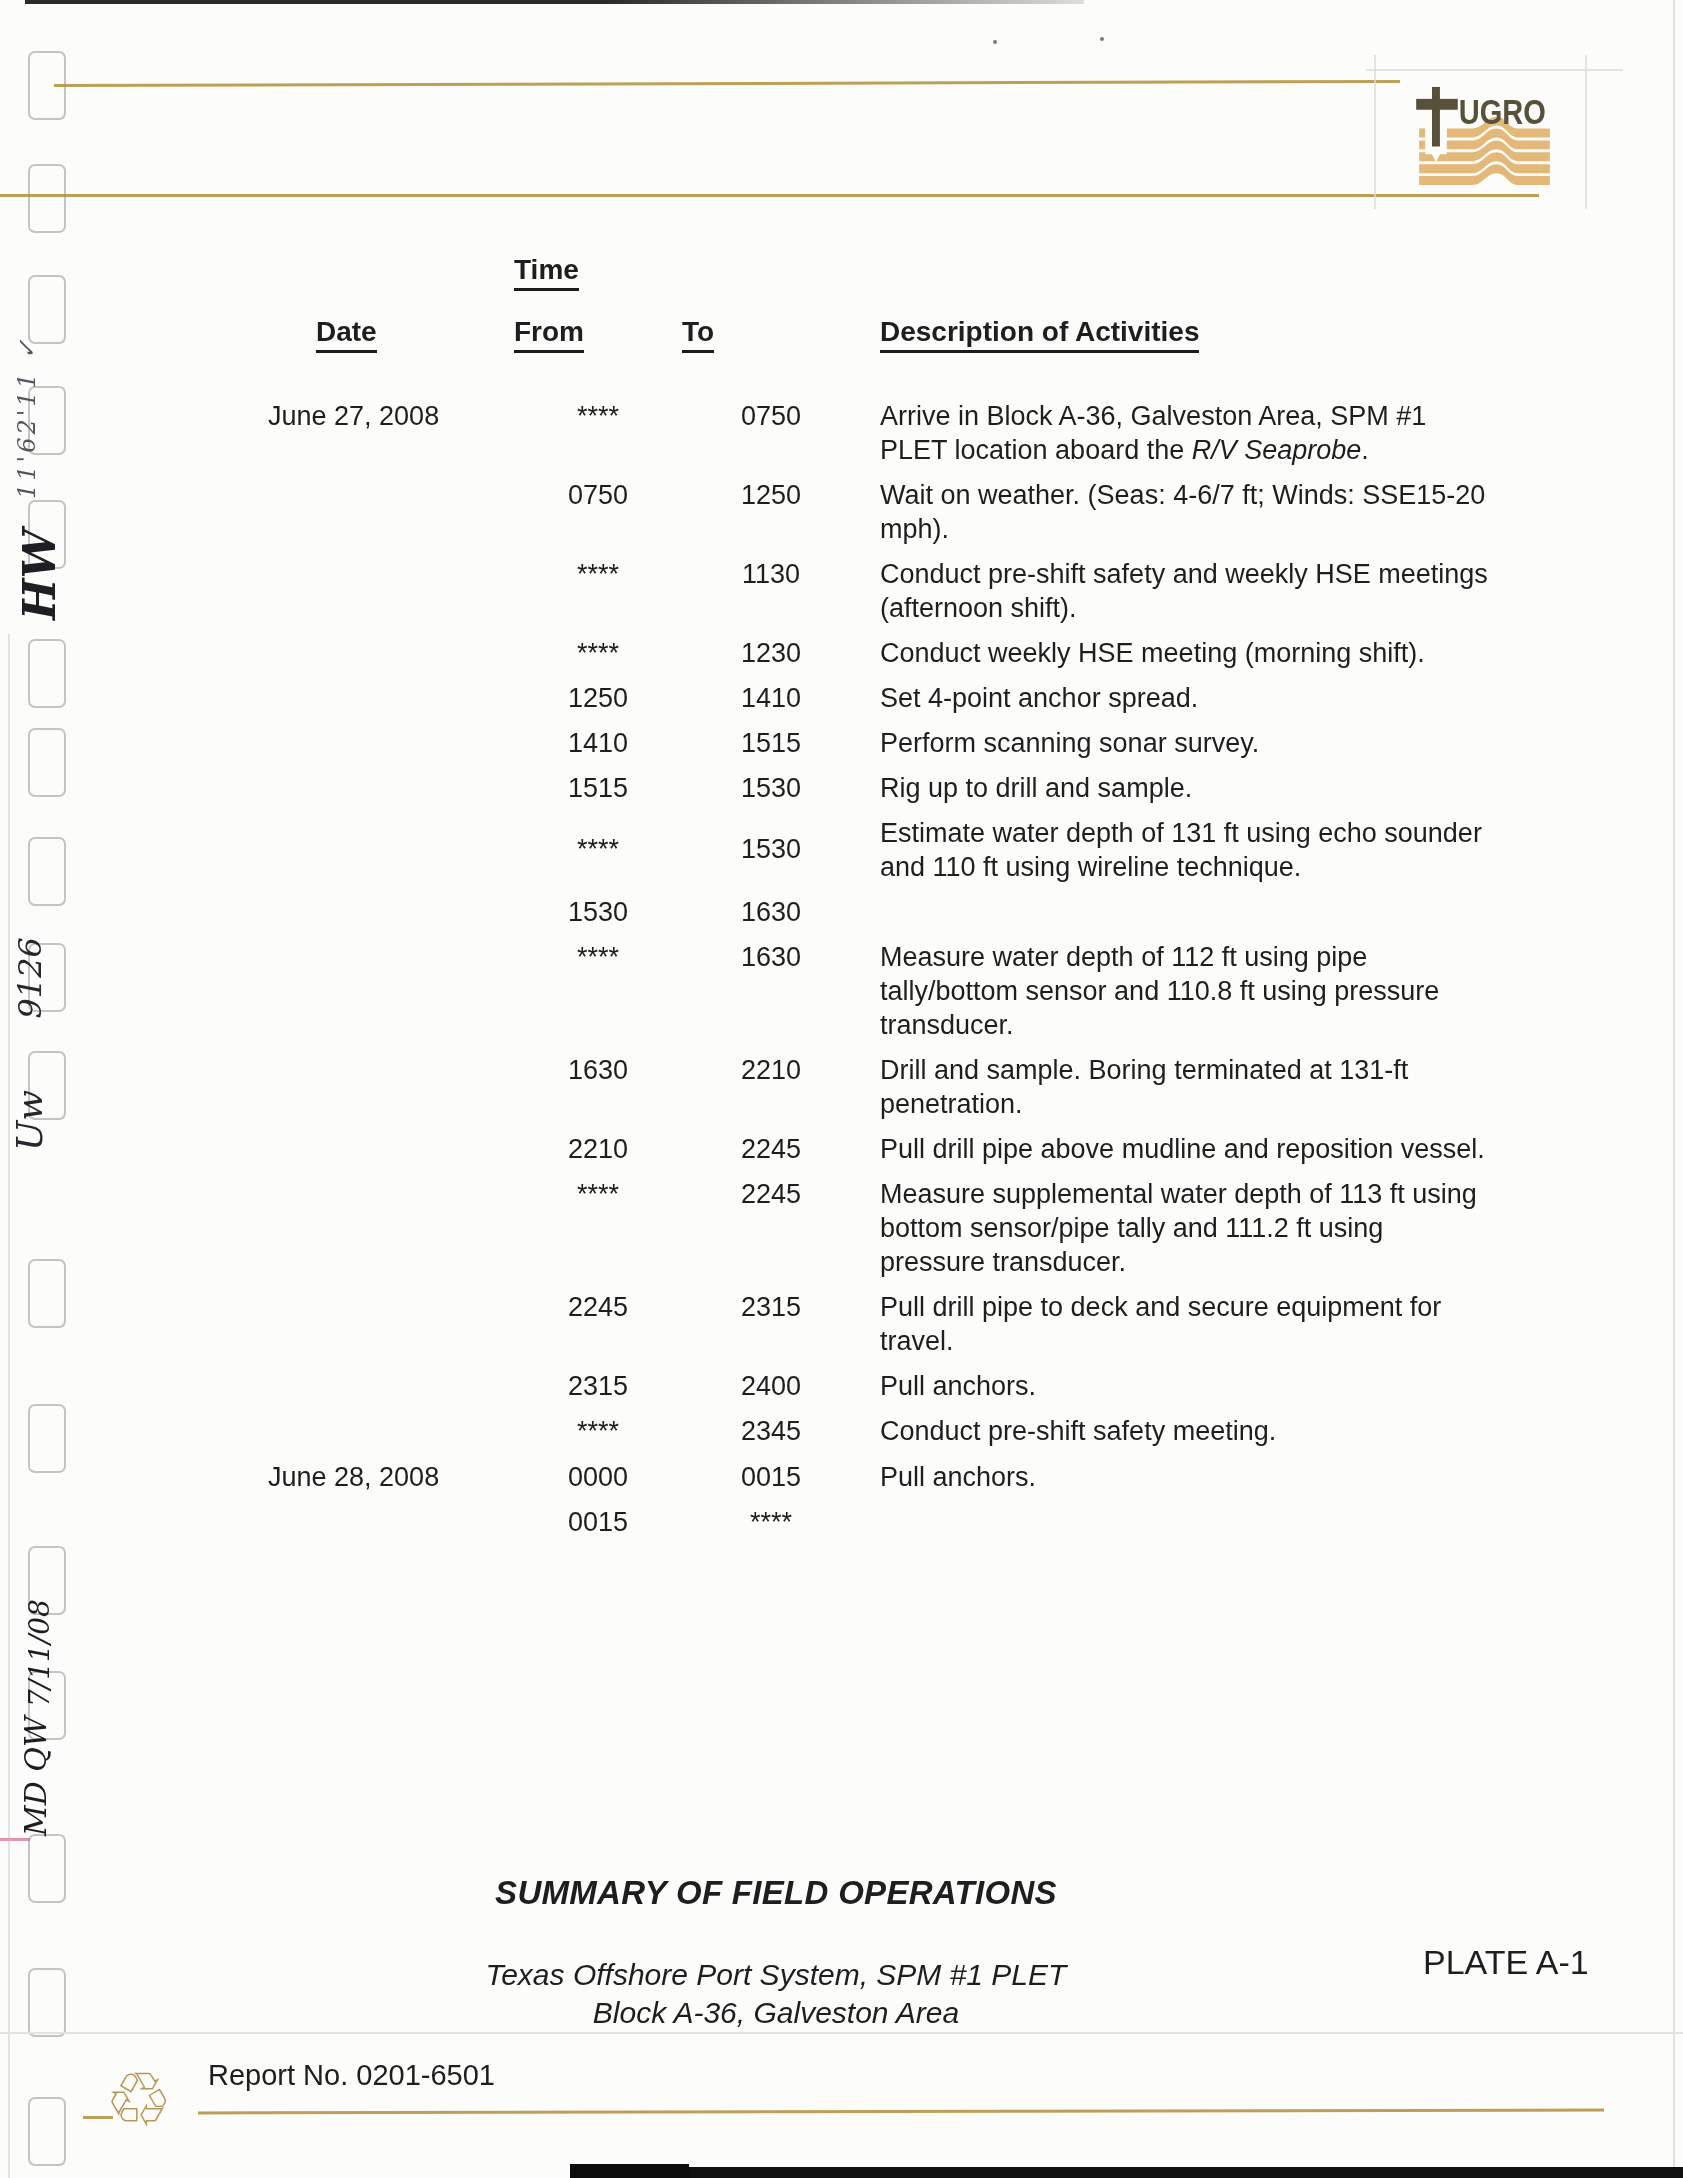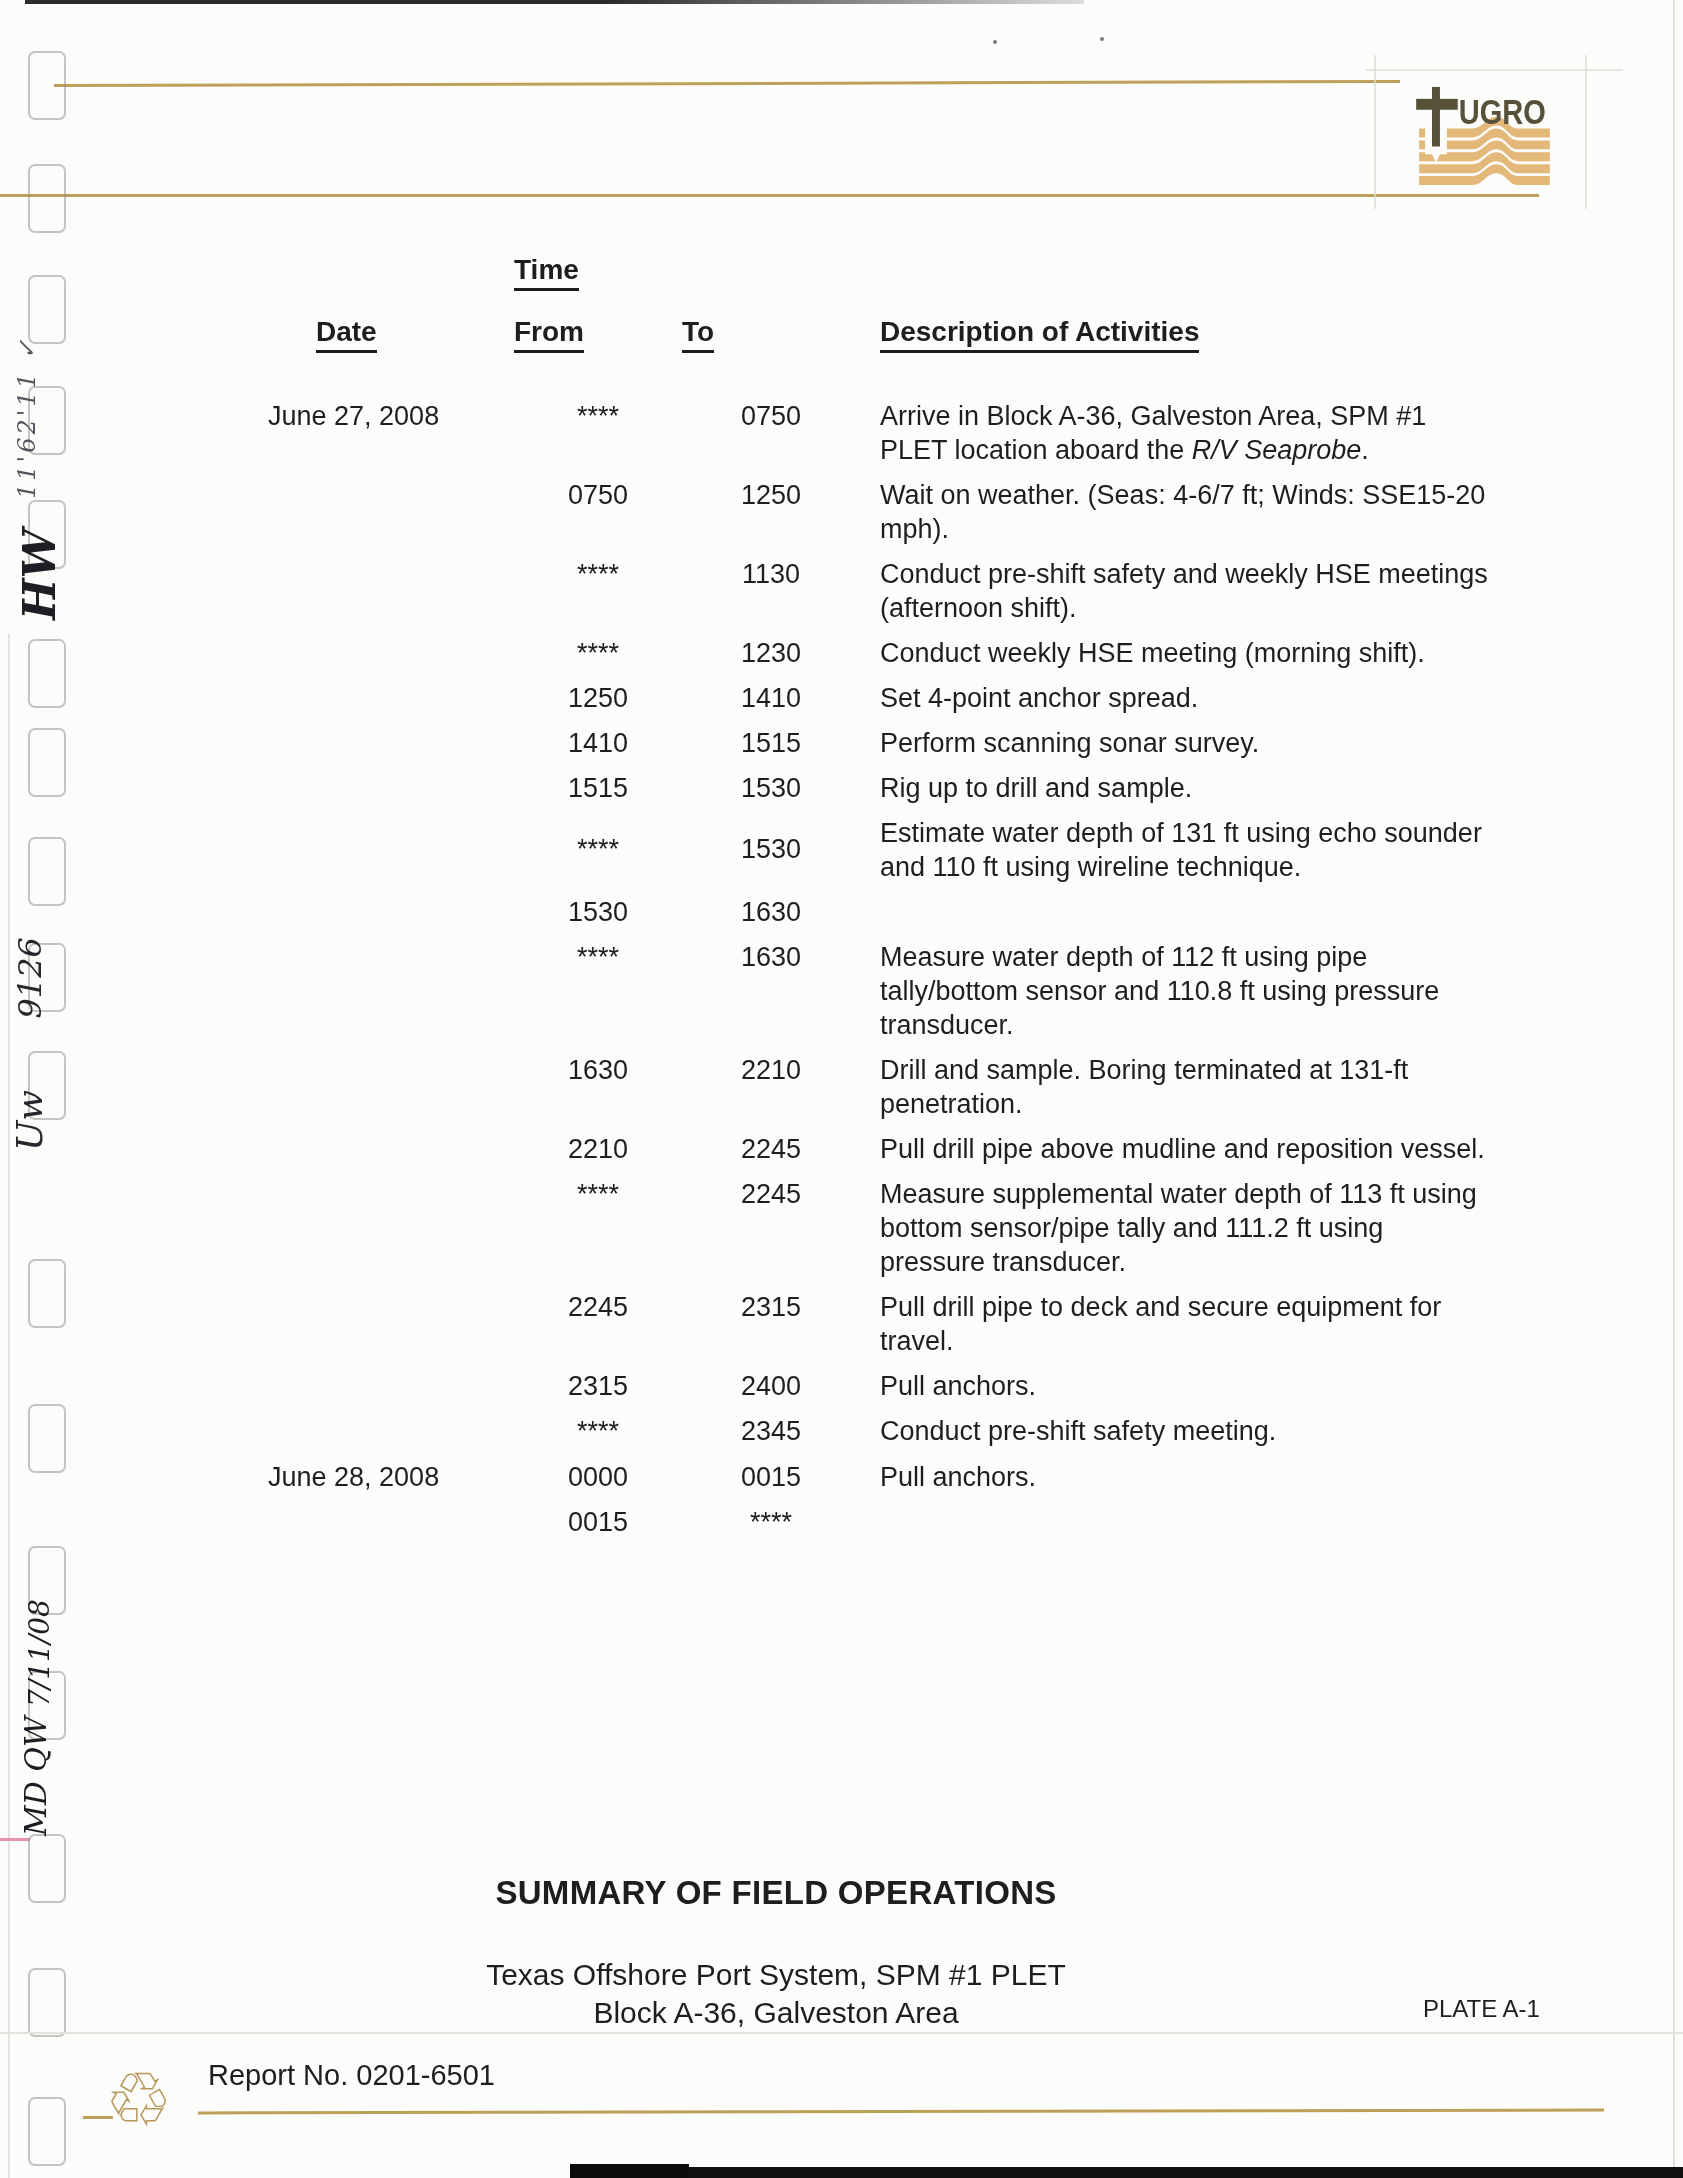--- a/index.html
+++ b/index.html
@@ -56,25 +56,25 @@
 
   .row{display:grid;grid-template-columns:252px 168px 178px 653px;margin-bottom:11px;}
   .c-date{padding-left:6px;}
   .c-from,.c-to{text-align:center;}
   .c-desc{padding-left:20px;white-space:pre-line;}
   .row.vshift .c-from,.row.vshift .c-to{padding-top:16px;}
   .row.row-jun28{margin-top:12px;}
   .em{font-style:italic;}
 
   
-  .summary{position:absolute;left:0;top:1874px;width:1552px;text-align:center;}
+  .summary{position:absolute;left:0;top:1874px;width:1552px;text-align:center;font-style:italic;}
   .summary-title{font-size:33px;font-weight:bold;letter-spacing:0.3px;}
   .summary-sub{margin-top:44px;font-size:30px;line-height:38px;}
   .report-no{position:absolute;left:208px;top:2059px;font-size:29px;}
-  .plate{position:absolute;left:1423px;top:1995px;font-size:24px;}
+  .plate{position:absolute;left:1423px;top:1943px;font-size:34px;}
   .recycle{position:absolute;left:105px;top:2063px;font-size:75px;line-height:1;color:#b8975a;
         font-family:"DejaVu Sans",sans-serif;}
 </style>
 </head>
 <body>
 
 <div class="page">
 
   <div class="blackline-top"></div>
   <div class="goldline" id="gold1"></div>

